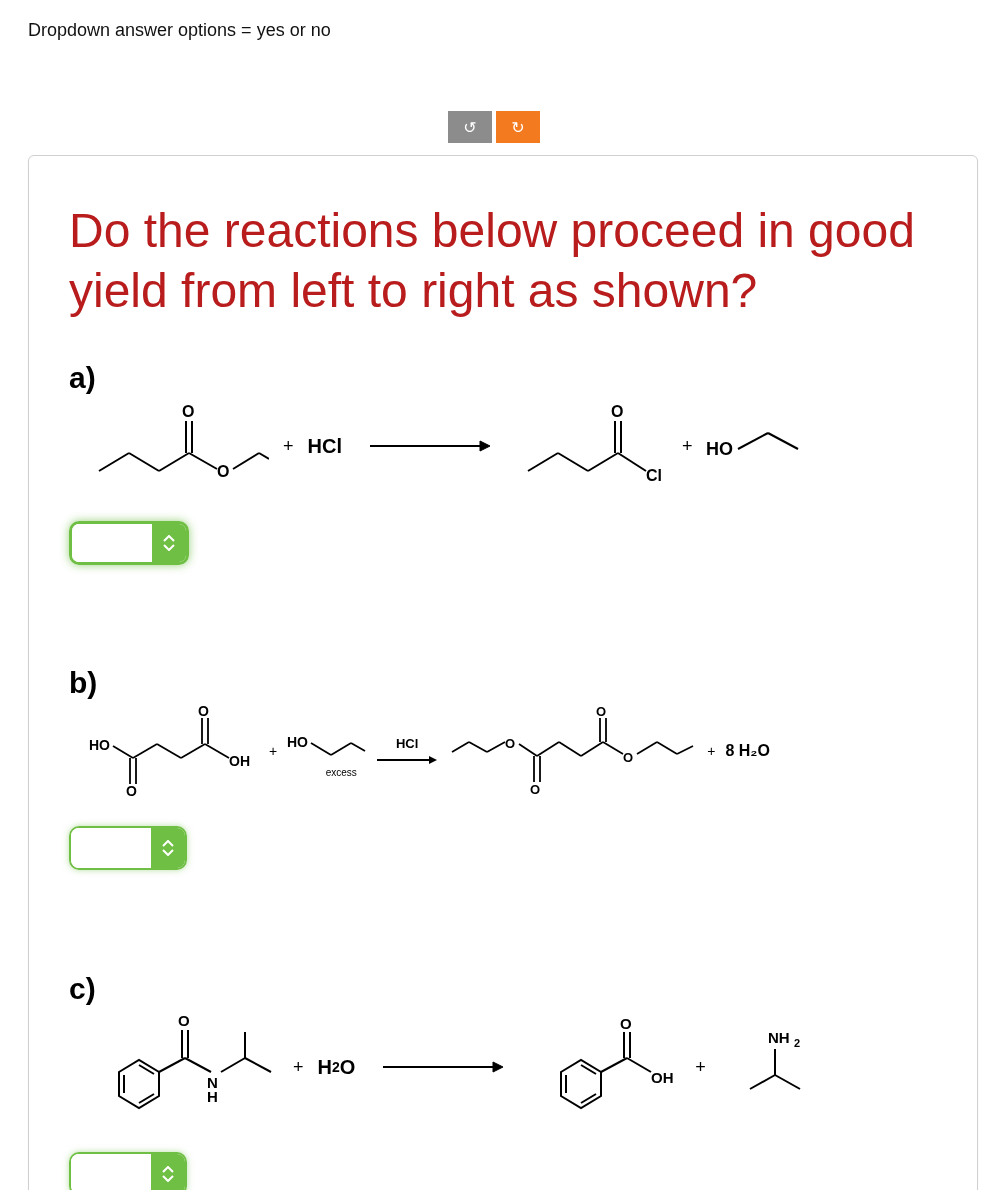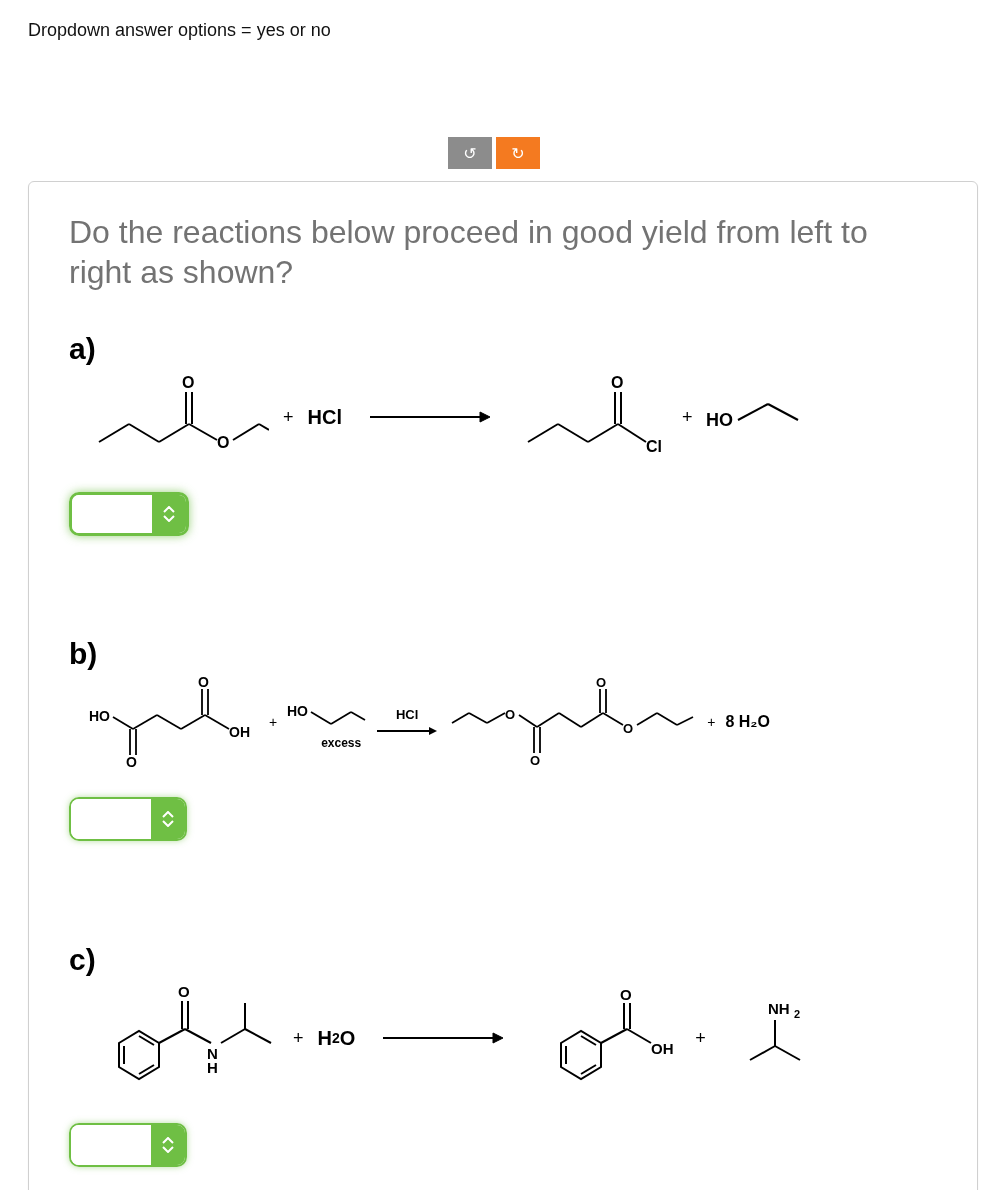--- a/index.html
+++ b/index.html
@@ -10,21 +10,21 @@
     background: #ffffff;
     width: 1006px;
     color: #000;
   }
   .page {
     padding: 20px 28px 40px 28px;
   }
   .instr {
     font-size: 18px;
     color: #111;
-    margin-bottom: 96px;
+    margin-bottom: 70px;
   }
   .toolbar-btns {
     display: flex;
     gap: 4px;
     margin-left: 420px;
     margin-bottom: 12px;
   }
   .tb-btn {
     width: 44px;
     height: 32px;
@@ -36,25 +36,25 @@
   }
   .tb-grey { background: #8c8c8c; }
   .tb-orange { background: #f47a20; }
   .card {
     border: 1px solid #d0d0d0;
     border-radius: 6px;
     padding: 30px 40px 60px 40px;
     box-shadow: 0 1px 2px rgba(0,0,0,0.05);
   }
   .qtext {
-    font-size: 32px;
+    font-size: 48px;
     line-height: 1.25;
-    margin: 0 0 40px 0;
+    margin: 15px 0 40px 0;
     font-weight: 400;
-    color: #737373;
+    color: #b91c1c;
   }
   .part {
     margin-top: 10px;
     margin-bottom: 100px;
   }
   .part:last-child { margin-bottom: 10px; }
   .part-label {
     font-size: 30px;
     font-weight: 700;
     margin-bottom: 6px;
@@ -74,21 +74,21 @@
   .plus { font-size: 18px; padding: 0 6px; }
   .txt { font-size: 20px; font-weight: 600; }
   .txt-sm { font-size: 16px; font-weight: 600; }
   .arrow svg { stroke: #000; }
   .over-under {
     display: flex;
     flex-direction: column;
     align-items: center;
     gap: 2px;
   }
-  .sub-label { font-size: 12px; font-weight: 700; margin-left: 28px; }
+  .sub-label { font-size: 10px; font-weight: 400; margin-left: 28px; }
   .dropdown-wrap {
     display: inline-flex;
     align-items: stretch;
     border: 2px solid #6fbf44;
     border-radius: 10px;
     overflow: hidden;
     height: 44px;
     box-shadow: 0 0 6px rgba(111,191,68,0.5);
   }
   .dropdown-wrap.focused {

